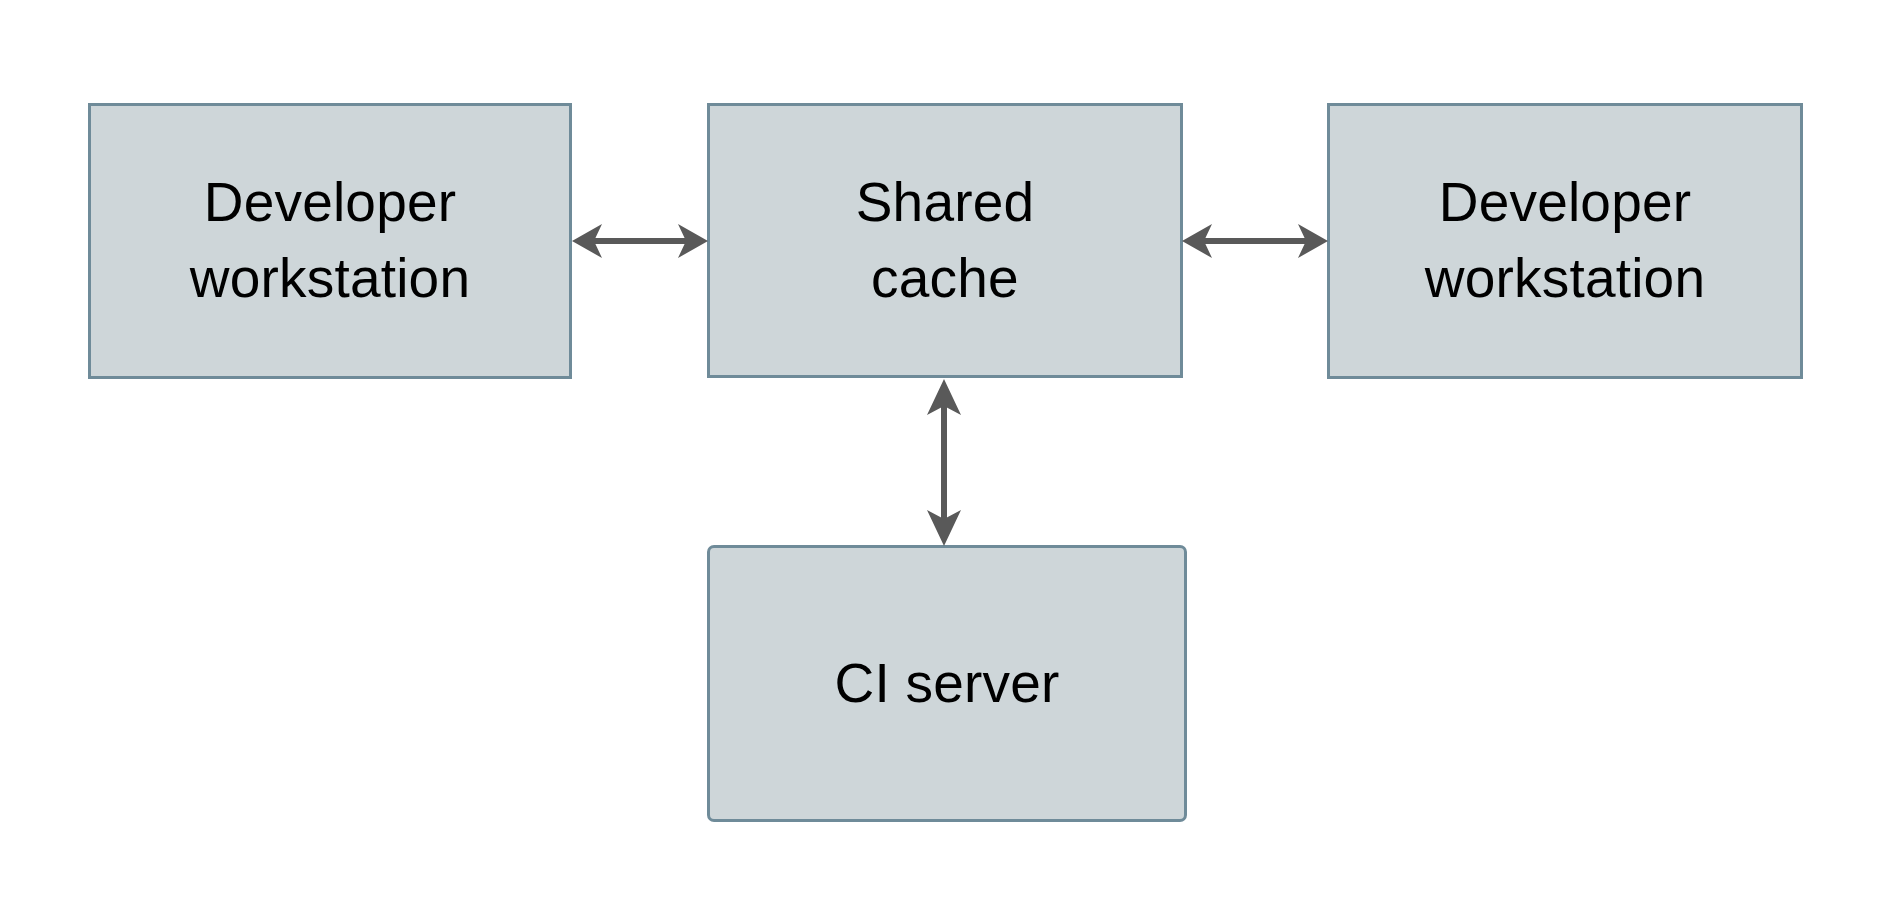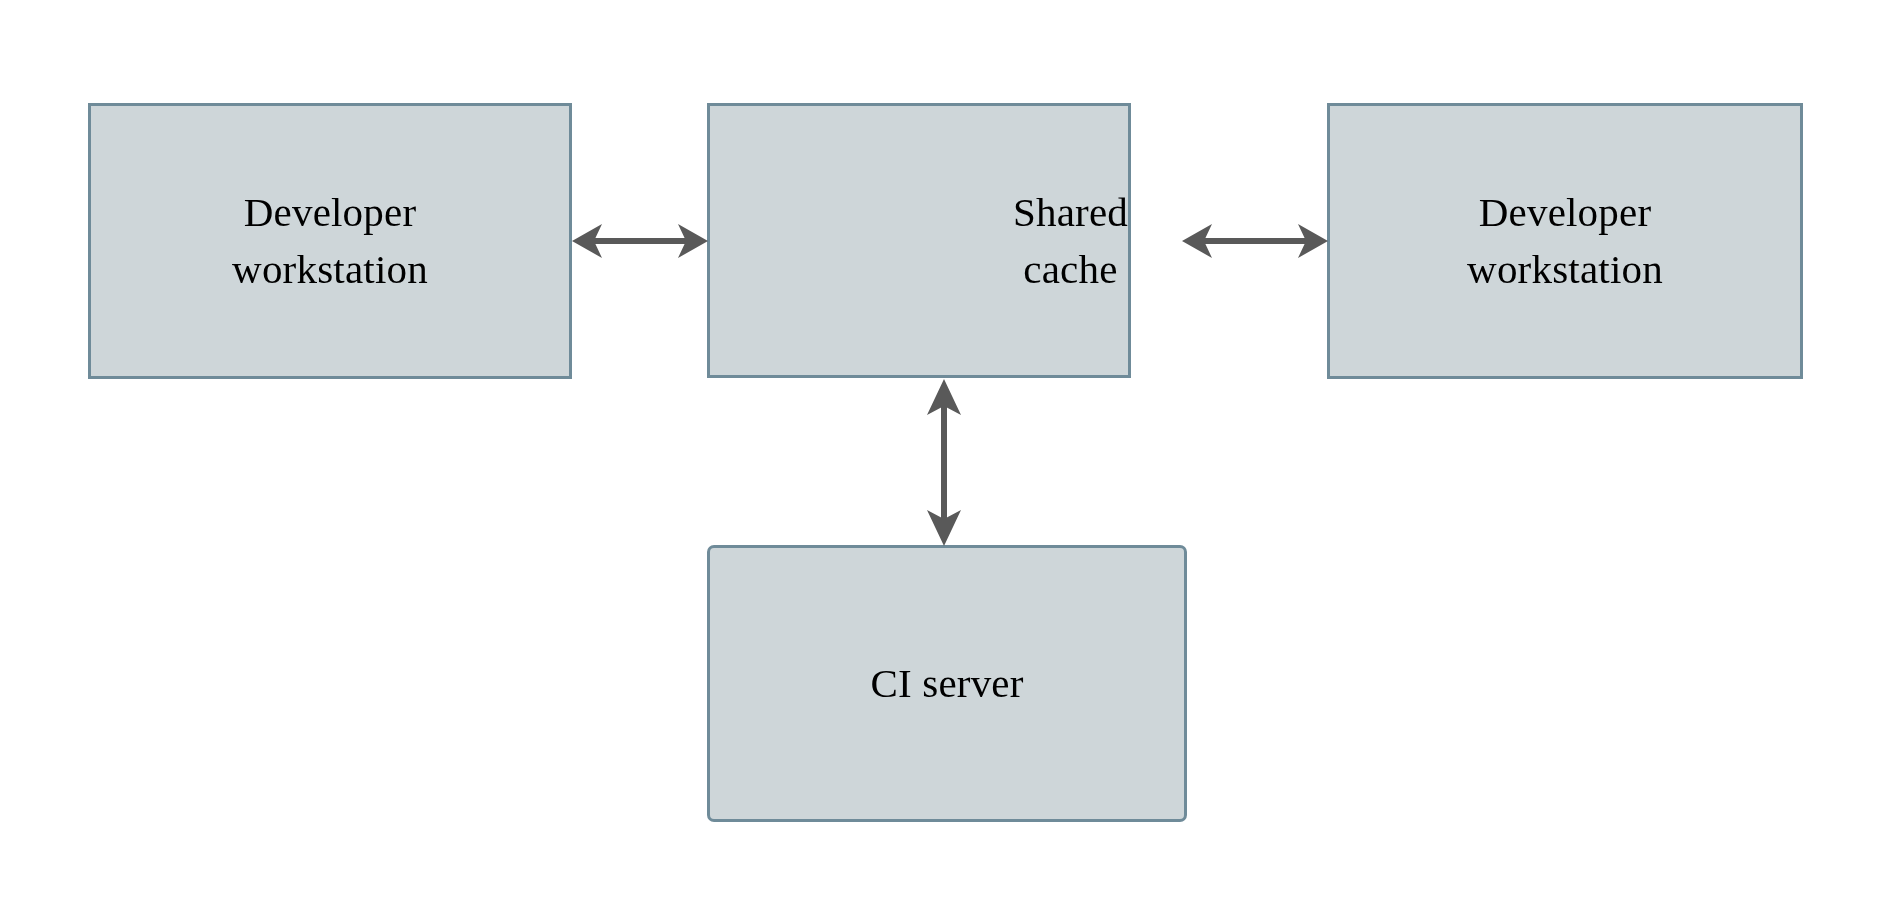--- a/index.html
+++ b/index.html
@@ -24,29 +24,28 @@
     box-sizing: border-box;
     background: #ced6d9;
     border: 3px solid #6f8b99;
     display: flex;
     align-items: center;
     justify-content: center;
     text-align: center;
   }
   .node-label {
     color: #000000;
-    font-size: 41px;
+    font-size: 55px;
     line-height: 1.38;
     font-weight: 400;
     letter-spacing: 0.2px;
     white-space: pre-line;
-    font-family: Liberation Serif, serif;
   }
   #node-dev-left  { left: 88px;   top: 103px; width: 484px; height: 276px; }
-  #node-cache     { left: 707px;  top: 103px; width: 424px; height: 275px; justify-content: flex-end; }
+  #node-cache     { left: 707px;  top: 103px; width: 476px; height: 275px; }
   #node-dev-right { left: 1327px; top: 103px; width: 476px; height: 276px; }
   #node-ci        { left: 707px;  top: 545px; width: 480px; height: 277px; border-radius: 7px; }
 
   .connector {
     position: absolute;
     overflow: visible;
   }
   #conn-left-cache  { left: 568px; top: 212px;  width: 144px; height: 58px; }
   #conn-cache-right { left: 1178px; top: 212px; width: 154px; height: 58px; }
   #conn-cache-ci    { left: 915px;  top: 375px; width: 58px;  height: 175px; }

